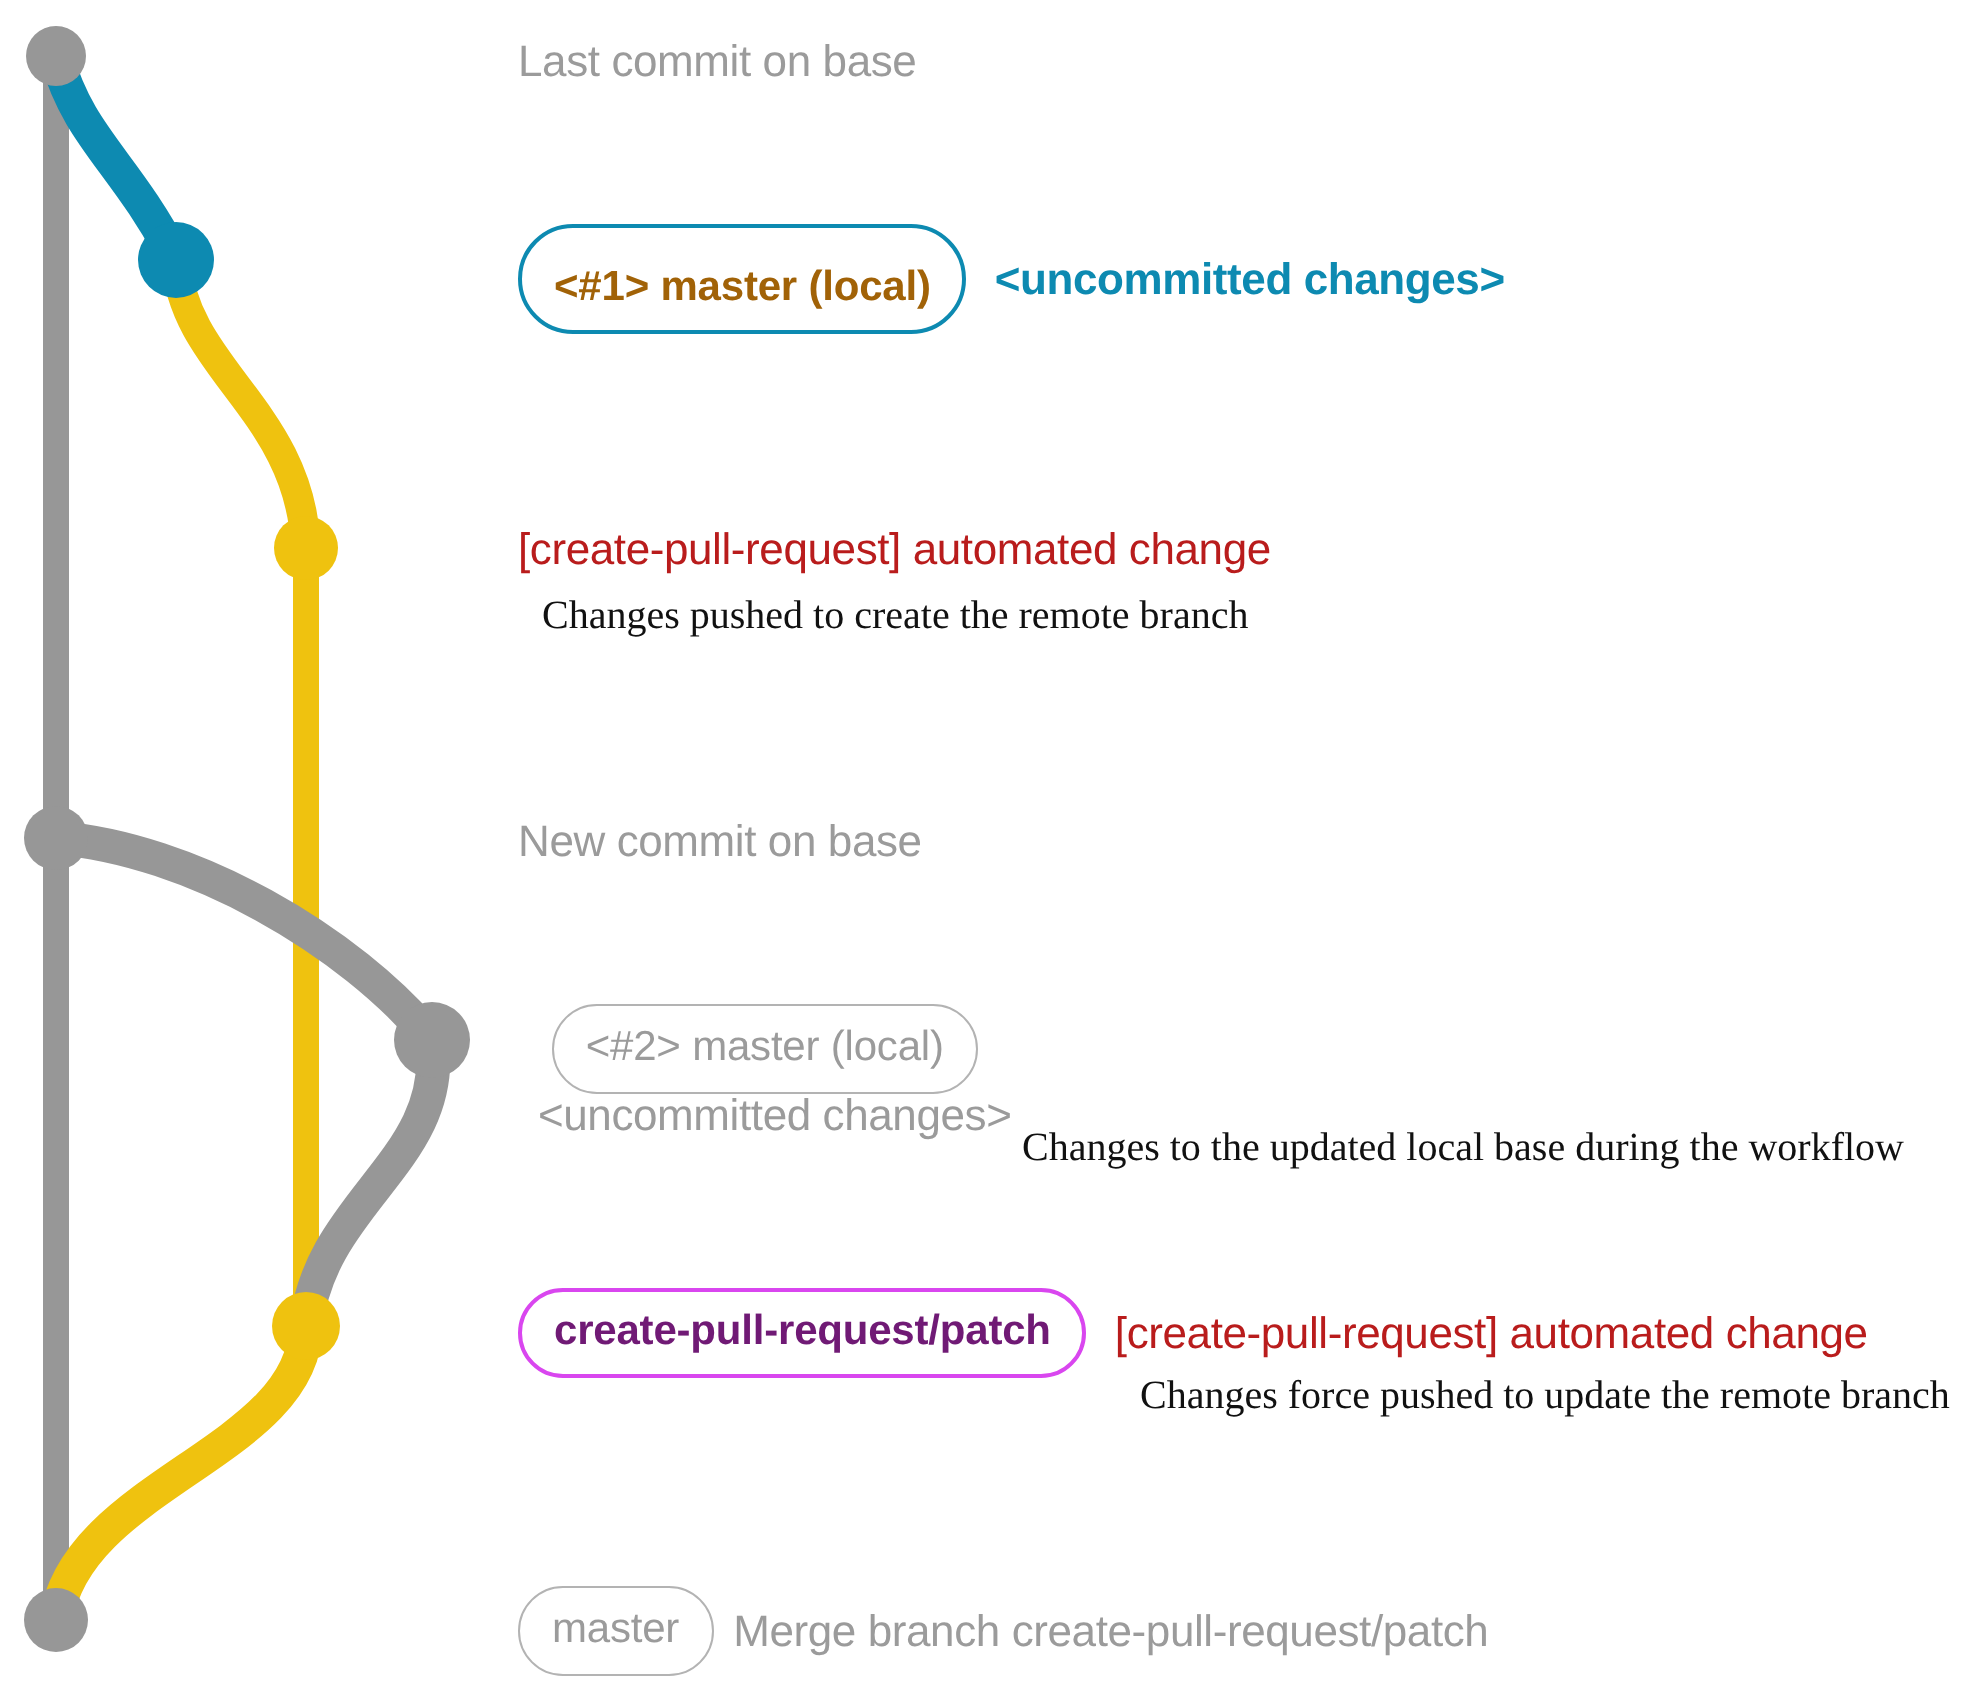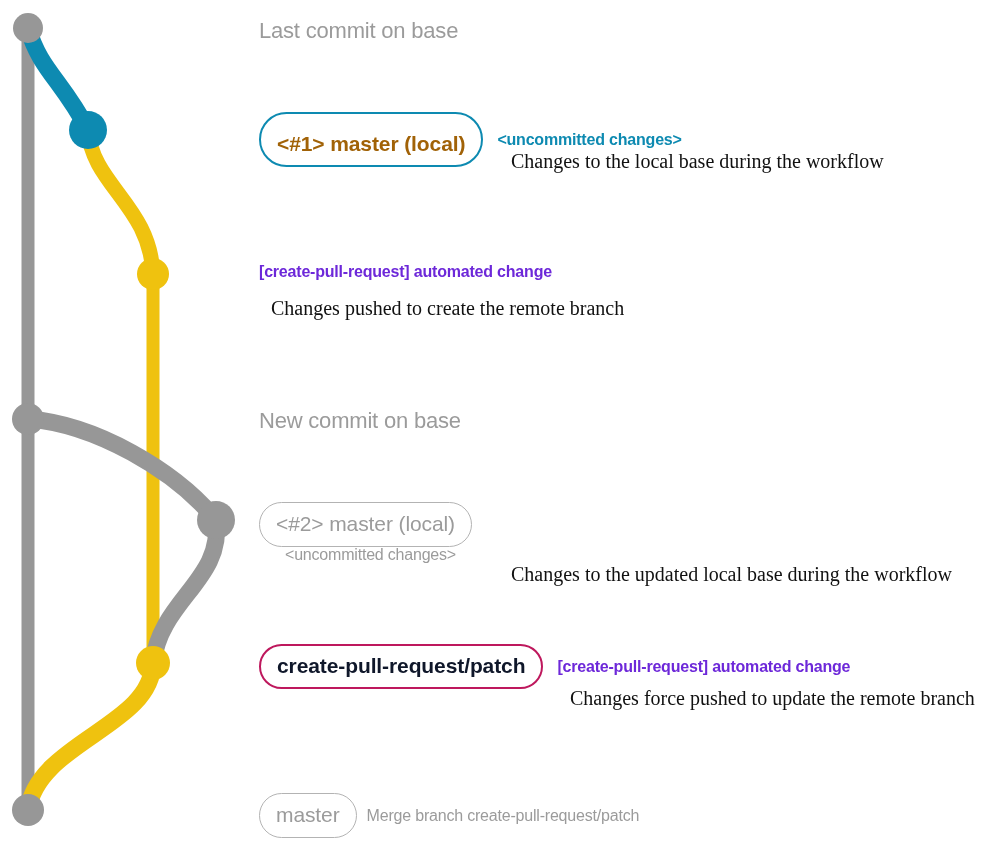--- a/index.html
+++ b/index.html
@@ -59,34 +59,34 @@
 
   .pill-gray {
     border: 1px solid #b3b3b3;
     color: #9b9b9b;
     font-weight: normal;
     font-size: 21px;
     padding: 10px 16px 12px 16px;
   }
 
   .pill-yellow {
-    border: 2px solid #be185d;
-    color: #0f172a;
+    border: 2px solid #d946ef;
+    color: #701a75;
     font-weight: bold;
     font-size: 21px;
     padding: 9px 16px 11px 16px;
   }
 
   .commit-msg {
-    font-size: 16px;
+    font-size: 22px;
     line-height: 1;
     letter-spacing: -0.2px;
   }
   .commit-msg.teal   { color: #0d8ab1; font-weight: bold; }
-  .commit-msg.yellow { color: #6d28d9; font-weight: bold; text-align: center; }
+  .commit-msg.yellow { color: #b91c1c; font-weight: normal; text-align: center; }
   .commit-msg.gray   { color: #9b9b9b; font-weight: normal; }
 
   .gap-sm { margin-left: 10px; }
   .gap-md { margin-left: 14px; }
 
   .desc {
     position: absolute;
     font-family: "Liberation Serif", serif;
     font-size: 20px;
     color: #111111;
@@ -132,21 +132,20 @@
 </svg>
 
 <div class="label-layer">
 
   <div class="plain-note" style="left:259px; top:20px;">Last commit on base</div>
 
   <div class="row" style="left:259px; top:112px;">
     <span class="pill pill-teal">&lt;#1&gt; master (local)</span>
     <span class="commit-msg teal gap-md">&lt;uncommitted changes&gt;</span>
   </div>
-  <div class="desc" style="left:511px; top:151px;">Changes to the local base during the workflow</div>
 
   <div class="row" style="left:259px; top:264px;">
     <span class="commit-msg yellow">[create-pull-request] automated change</span>
   </div>
   <div class="desc" style="left:271px; top:298px;">Changes pushed to create the remote branch</div>
 
   <div class="plain-note" style="left:259px; top:410px;">New commit on base</div>
 
   <div class="row" style="left:259px; top:502px;flex-direction:column;">
     <span class="pill pill-gray">&lt;#2&gt; master (local)</span>

